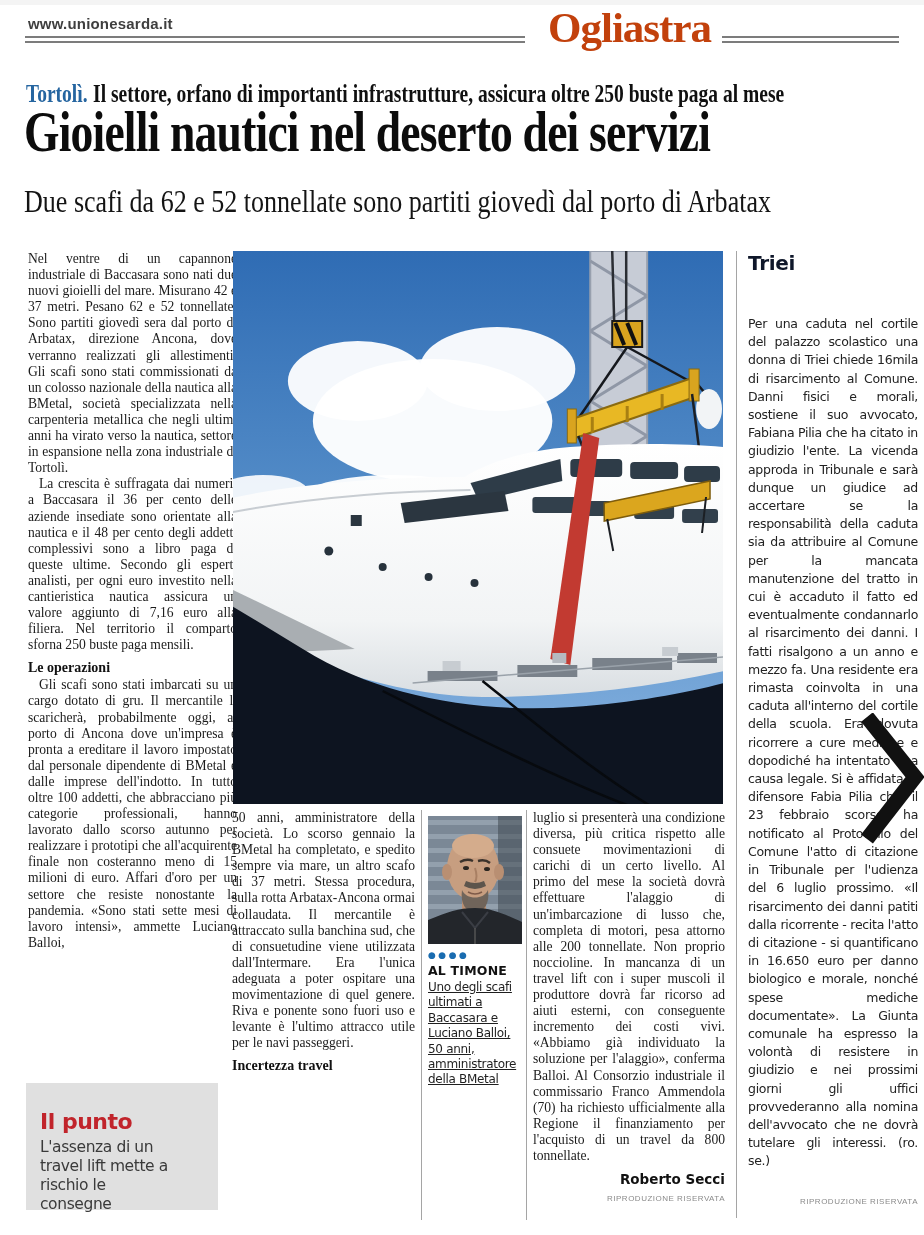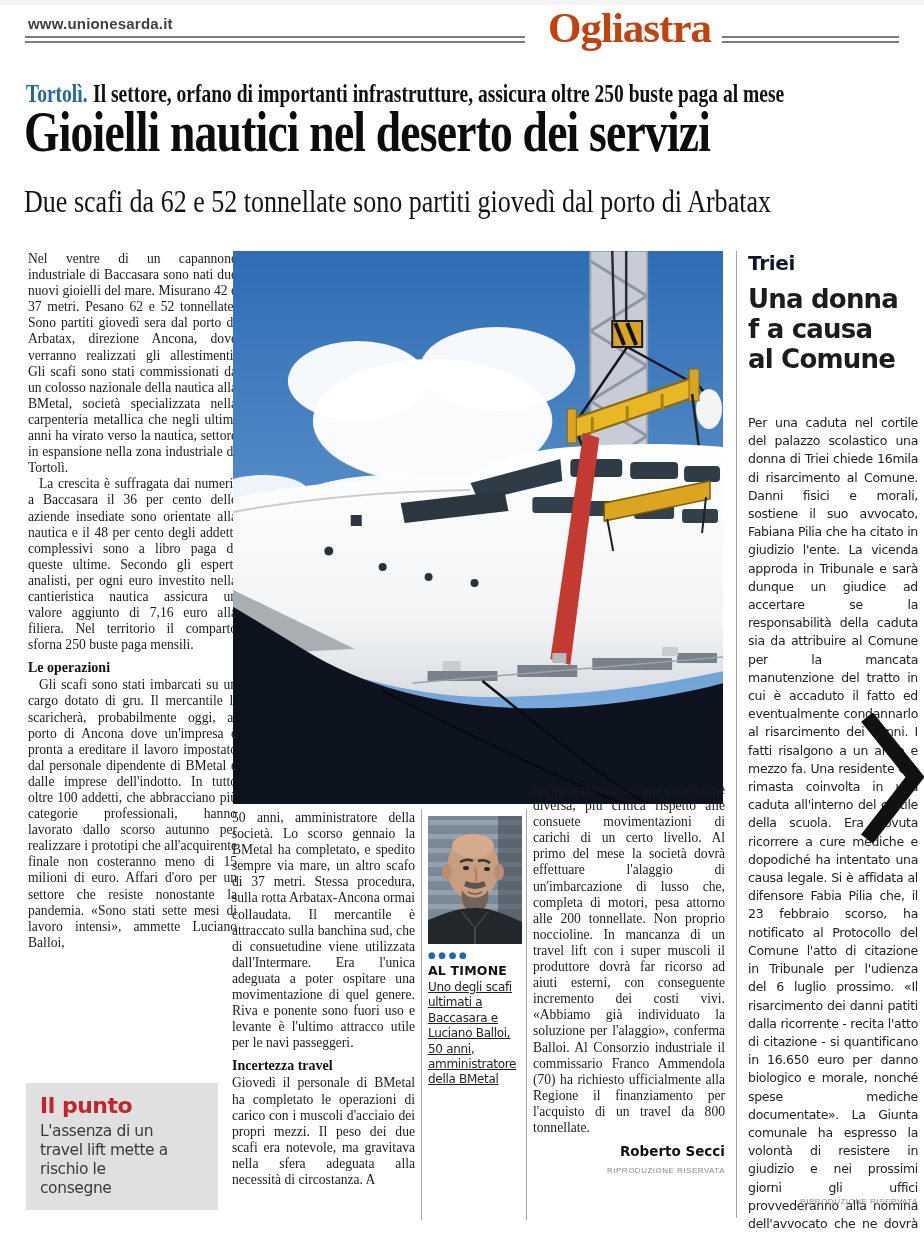--- a/index.html
+++ b/index.html
@@ -25,40 +25,40 @@
   .deck{left:24px;top:178px;width:1050px;transform:scaleX(.84);transform-origin:0 0;
     font:400 31px/38px "Liberation Serif",serif;color:#141414;white-space:nowrap;}
 
   
   .body-serif{font:13.6px/16.1px "Liberation Serif",serif;text-align:justify;color:#1b1b1b;}
   .body-serif p{margin:0;}
   .body-serif p.indent{text-indent:11px;}
   .subhead{font:bold 14px/17px "Liberation Serif",serif;margin:6px 0 1px 0;color:#111;}
   .col1{left:28px;top:246px;width:209px;height:822px;overflow:hidden;}
   .col2{left:232px;top:805px;width:183px;height:412px;overflow:hidden;}
-  .col4{left:533px;top:777px;width:192px;height:412px;overflow:hidden;}
+  .col4{left:533px;top:805px;width:192px;height:412px;overflow:hidden;}
   .byline{font:bold 13.5px "DejaVu Sans",sans-serif;text-align:right;margin-top:7px;color:#111;}
   .copyright{font:8px "Liberation Sans",sans-serif;color:#8a8a8a;text-align:right;
     letter-spacing:.5px;margin-top:7px;}
 
   
   .photo-main{left:233px;top:246px;width:490px;height:553px;}
   .photo-main svg{display:block;width:100%;height:100%;}
 
   
   .caption-col{left:428px;top:805px;width:95px;font-family:"DejaVu Sans",sans-serif;}
   .portrait{margin-top:6px;width:94px;height:128px;}
   .portrait svg{display:block;width:100%;height:100%;}
   .cap-dots{margin-top:6px;color:#1a6cb0;font-size:9px;letter-spacing:2.5px;}
   .cap-title{font:bold 12.5px/15px "DejaVu Sans",sans-serif;color:#111;margin-top:3px;letter-spacing:.2px;}
   .cap-text{font:12px/15.4px "DejaVu Sans",sans-serif;color:#1f1f1f;margin-top:2px;letter-spacing:-.3px;text-decoration:underline;}
 
   
   .pullbox{left:26px;top:1078px;width:192px;height:127px;background:#e0e0e0;
-    padding:10px 14px;box-sizing:border-box;}
+    padding:26px 14px;box-sizing:border-box;}
   .pb-title{font:bold 22px "DejaVu Sans",sans-serif;color:#c1242b;letter-spacing:-.5px;}
   .pb-text{font:15.5px/19px "DejaVu Sans",sans-serif;color:#3a3a3a;margin-top:4px;
     letter-spacing:-.4px;white-space:pre-line;}
 
   
   .sidebar{left:748px;top:246px;width:170px;font-family:"DejaVu Sans",sans-serif;}
   .sb-kicker{font:bold 20px "DejaVu Sans",sans-serif;color:#0f172a;letter-spacing:-.3px;}
   .sb-headline{font:bold 26px/30px "DejaVu Sans",sans-serif;color:#1c1c1c;margin-top:9px;
     letter-spacing:-.8px;white-space:pre-line;}
   .sb-body{margin-top:40px;font:12.5px/18.2px "DejaVu Sans",sans-serif;text-align:justify;
@@ -216,21 +216,20 @@
       <g stroke="#070a0e" stroke-width="2.5" fill="none">
         <path d="M 250,430 C 300,470 360,520 420,556"></path>
         <path d="M 150,440 C 230,480 330,530 400,556"></path>
       </g>
     </svg>
   </div>
 
   <div class="abs col2 body-serif">
     <p>50 anni, amministratore della società. Lo scorso gennaio la BMetal ha completato, e spedito sempre via mare, un altro scafo di 37 metri. Stessa procedura, sulla rotta Arbatax-Ancona ormai collaudata. Il mercantile è attraccato sulla banchina sud, che di consuetudine viene utilizzata dall'Intermare. Era l'unica adeguata a poter ospitare una movimentazione di quel genere. Riva e ponente sono fuori uso e levante è l'ultimo attracco utile per le navi passeggeri.</p>
     <div class="subhead">Incertezza travel</div>
-    <p>Giovedì il personale di BMetal ha completato le operazioni di carico con i muscoli d'acciaio dei propri mezzi. Il peso dei due scafi era notevole, ma gravitava nella sfera adeguata alla necessità di circostanza. A</p>
   </div>
 
   <div class="abs caption-col">
     <div class="portrait">
       <svg viewBox="0 0 94 128" preserveAspectRatio="none">
         <rect x="0" y="0" width="94" height="128" fill="#7b8896"></rect>
         <g fill="#93a0ad">
             <rect y="4" width="94" height="5"></rect>
             <rect y="18" width="94" height="5"></rect>
             <rect y="32" width="94" height="5"></rect>
@@ -276,23 +275,20 @@
 rischio le
 consegne</div>
   </div>
 
   <div class="abs vrule v-col2"></div>
   <div class="abs vrule v-cap"></div>
   <div class="abs vrule v-side"></div>
 
   <div class="abs sidebar">
     <div class="sb-kicker">Triei</div>
-    <div class="sb-headline">Una donna
-f a causa
-al Comune</div>
     <div class="sb-body">Per una caduta nel cortile del palazzo scolastico una donna di Triei chiede 16mila di risarcimento al Comune. Danni fisici e morali, sostiene il suo avvocato, Fabiana Pilia che ha citato in giudizio l'ente. La vicenda approda in Tribunale e sarà dunque un giudice ad accertare se la responsabilità della caduta sia da attribuire al Comune per la mancata manutenzione del tratto in cui è accaduto il fatto ed eventualmente condannarlo al risarcimento dei danni. I fatti risalgono a un anno e mezzo fa. Una residente era rimasta coinvolta in una caduta all'interno del cortile della scuola. Era dovuta ricorrere a cure mediche e dopodiché ha intentato una causa legale. Si è affidata al difensore Fabia Pilia che, il 23 febbraio scorso, ha notificato al Protocollo del Comune l'atto di citazione in Tribunale per l'udienza del 6 luglio prossimo. «Il risarcimento dei danni patiti dalla ricorrente - recita l'atto di citazione - si quantificano in 16.650 euro per danno biologico e morale, nonché spese mediche documentate». La Giunta comunale ha espresso la volontà di resistere in giudizio e nei prossimi giorni gli uffici provvederanno alla nomina dell'avvocato che ne dovrà tutelare gli interessi. (ro. se.)</div>
   </div>
   <div class="abs sb-copy">RIPRODUZIONE RISERVATA</div>
 
   <div class="abs turn-arrow">
     <svg viewBox="0 0 64 132" width="64" height="132">
       <polyline points="6,4 54,64 6,126" fill="none" stroke="#111111" stroke-width="15"></polyline>
     </svg>
   </div>
 

